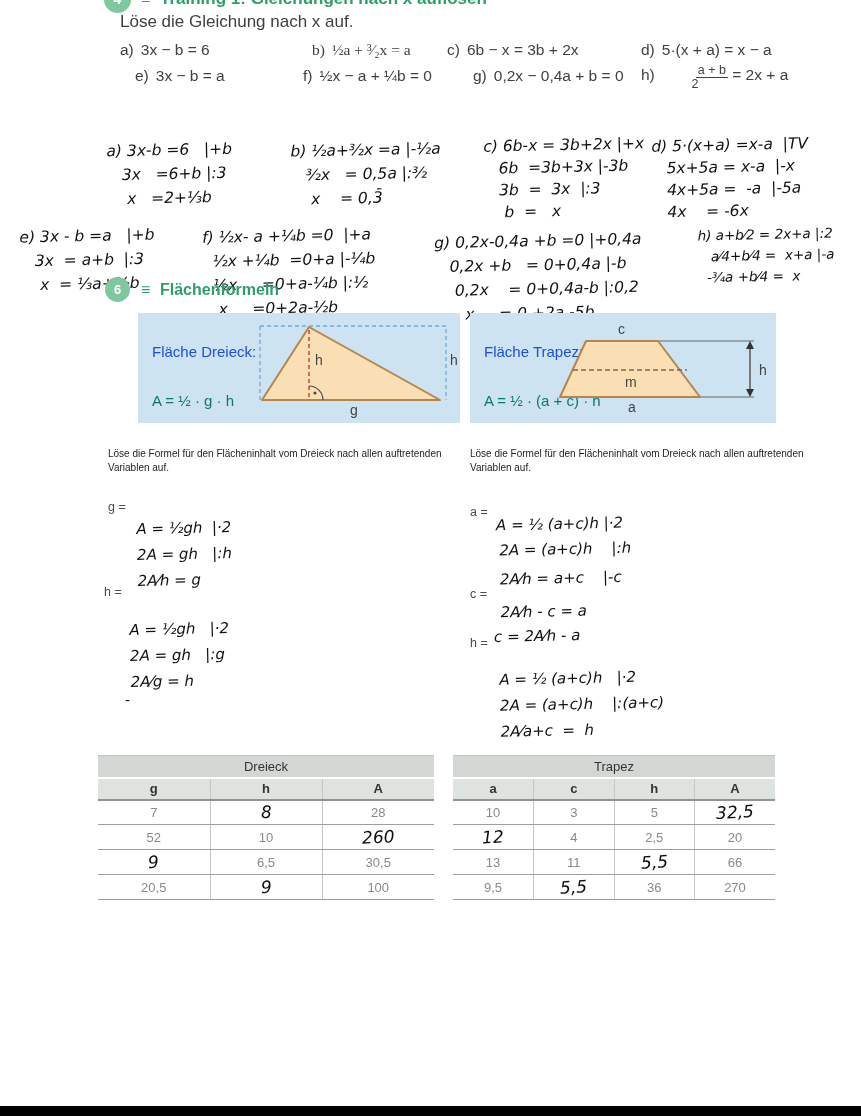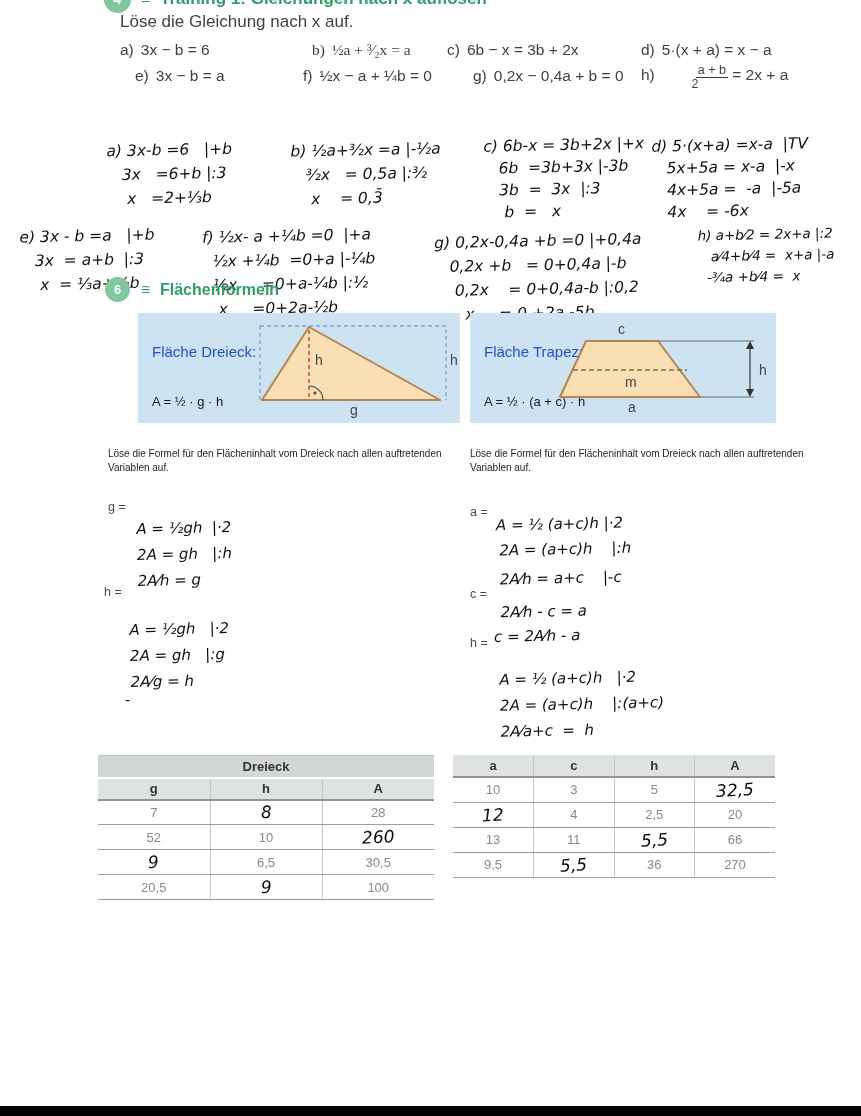--- a/index.html
+++ b/index.html
@@ -33,33 +33,33 @@
   .hblock.deriv .hline { line-height:26px; font-size:15px; }
   .stray { position:absolute; font-family:"DejaVu Sans",sans-serif; color:#101010; font-size:14px; }
   
   .sec6-title { position:absolute; left:160px; top:281px; color:#2f9e6a; font-weight:bold; font-size:16px;text-align:center; }
   .sec6-hamb { left:141px; top:281px; }
   
   .fbox { position:absolute; top:313px; height:110px; background:#cde3f1; }
   .fbox.left { left:138px; width:322px; }
   .fbox.right { left:470px; width:306px; }
   .fbox .btitle { position:absolute; left:14px; top:10px; font-size:15px; color:#1d4ed8;margin-top:20px; }
-  .fbox .bformula { position:absolute; left:14px; bottom:14px; font-size:13px; color:#0f172a; }
+  .fbox .bformula { position:absolute; left:14px; bottom:14px; font-size:15px; color:#0f766e; }
   .fbox svg { position:absolute; left:0; top:0; }
   
   .task { position:absolute; top:447px; width:348px; font-size:10px; line-height:1.4; color:#232323; }
   .task.left { left:108px; }
   .task.right { left:470px; }
   .dlabel { position:absolute; font-size:12.5px; color:#4a4a4a; }
   
   .serif-line { position:absolute; left:107px; top:719px; font-family:"Liberation Serif", serif; font-size:17.5px; color:#1a1a1a; }
   
   table.tbl { position:absolute; border-collapse:collapse; table-layout:fixed; font-size:13px; }
   table.tbl td { text-align:center; vertical-align:middle; }
-  .tbl .ttl td { background:#d3d7d3; font-weight:bold; color:#333; height:22px; border-top:1px solid #c2c6c2; border-bottom:2px solid #ffffff; }
+  .tbl .ttl td { background:#d3d7d3; font-weight:normal; color:#333; height:22px; border-top:1px solid #c2c6c2; border-bottom:2px solid #ffffff; }
   .tbl .hdr td { background:#dfe3df; font-weight:bold; color:#333; height:22px; border-bottom:2px solid #8f948f; }
   .tbl .hdr td + td, .tbl .drow td + td { border-left:1px solid #c3c8c3; }
   .tbl .drow td { background:#ffffff; color:#868b86; height:25px; border-bottom:1px solid #9ba09b; }
   .hand { display:inline-block; font-family:"DejaVu Sans",sans-serif; font-style:italic; color:#0d0d0d; font-size:17px; transform:rotate(-3deg); }
   
   .botbar { position:absolute; left:0; top:1106px; width:861px; height:10px; background:#000000; }
 </style>
 </head>
 <body>
 
@@ -201,20 +201,23 @@
     <tr class="drow">
       <td>20,5</td>
       <td><span class="hand">9</span></td>
       <td>100</td>
     </tr>
   </tbody>
     </table>
 
   <table class="tbl" style="left:453px; top:755px; width:322px;">
     <tbody>
+        <tr class="ttl">
+          <td colspan="4">Trapez</td>
+        </tr>
     <tr class="hdr">
       <td>a</td>
       <td>c</td>
       <td>h</td>
       <td>A</td>
     </tr>
     <tr class="drow">
       <td>10</td>
       <td>3</td>
       <td>5</td>

